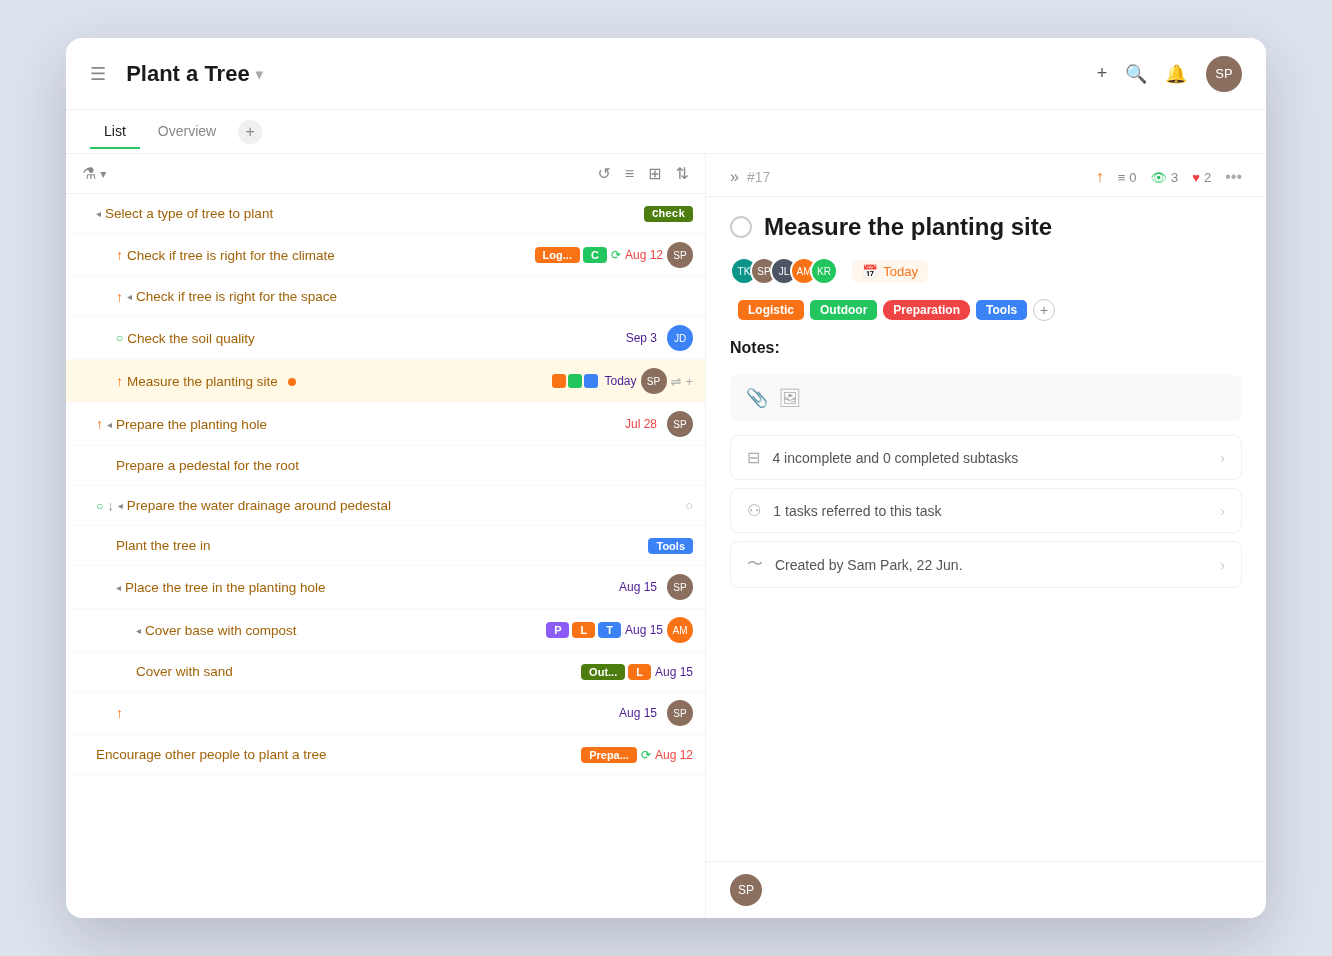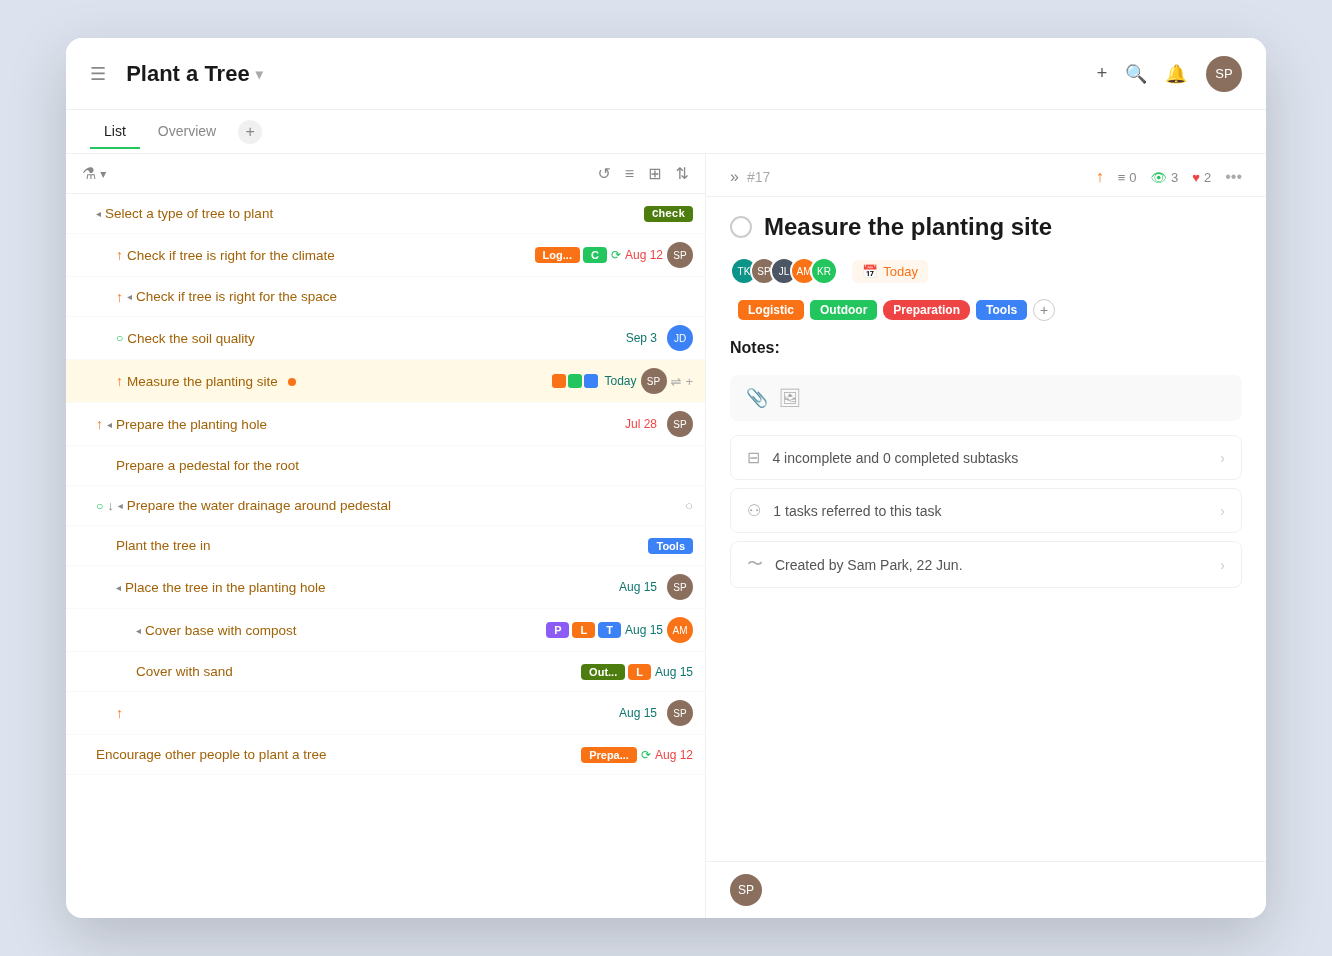--- a/index.html
+++ b/index.html
@@ -207,21 +207,21 @@
       flex-shrink: 0;
     }
     .avatar-sm-brown { background: #8b6f5e; }
     .avatar-sm-blue { background: #3b82f6; }
     .avatar-sm-orange { background: #f97316; }
     .task-date {
       font-size: 12px;
       margin-left: 6px;
     }
     .date-red { color: #ef4444; }
-    .date-blue { color: #0f766e; }
+    .date-blue { color: #4c1d95; }
     .sync-icon { color: #22c55e; font-size: 12px; }
     .row-actions {
       display: flex;
       align-items: center;
       gap: 4px;
       margin-left: 4px;
     }
     
     .task-detail-panel {
       flex: 1;

